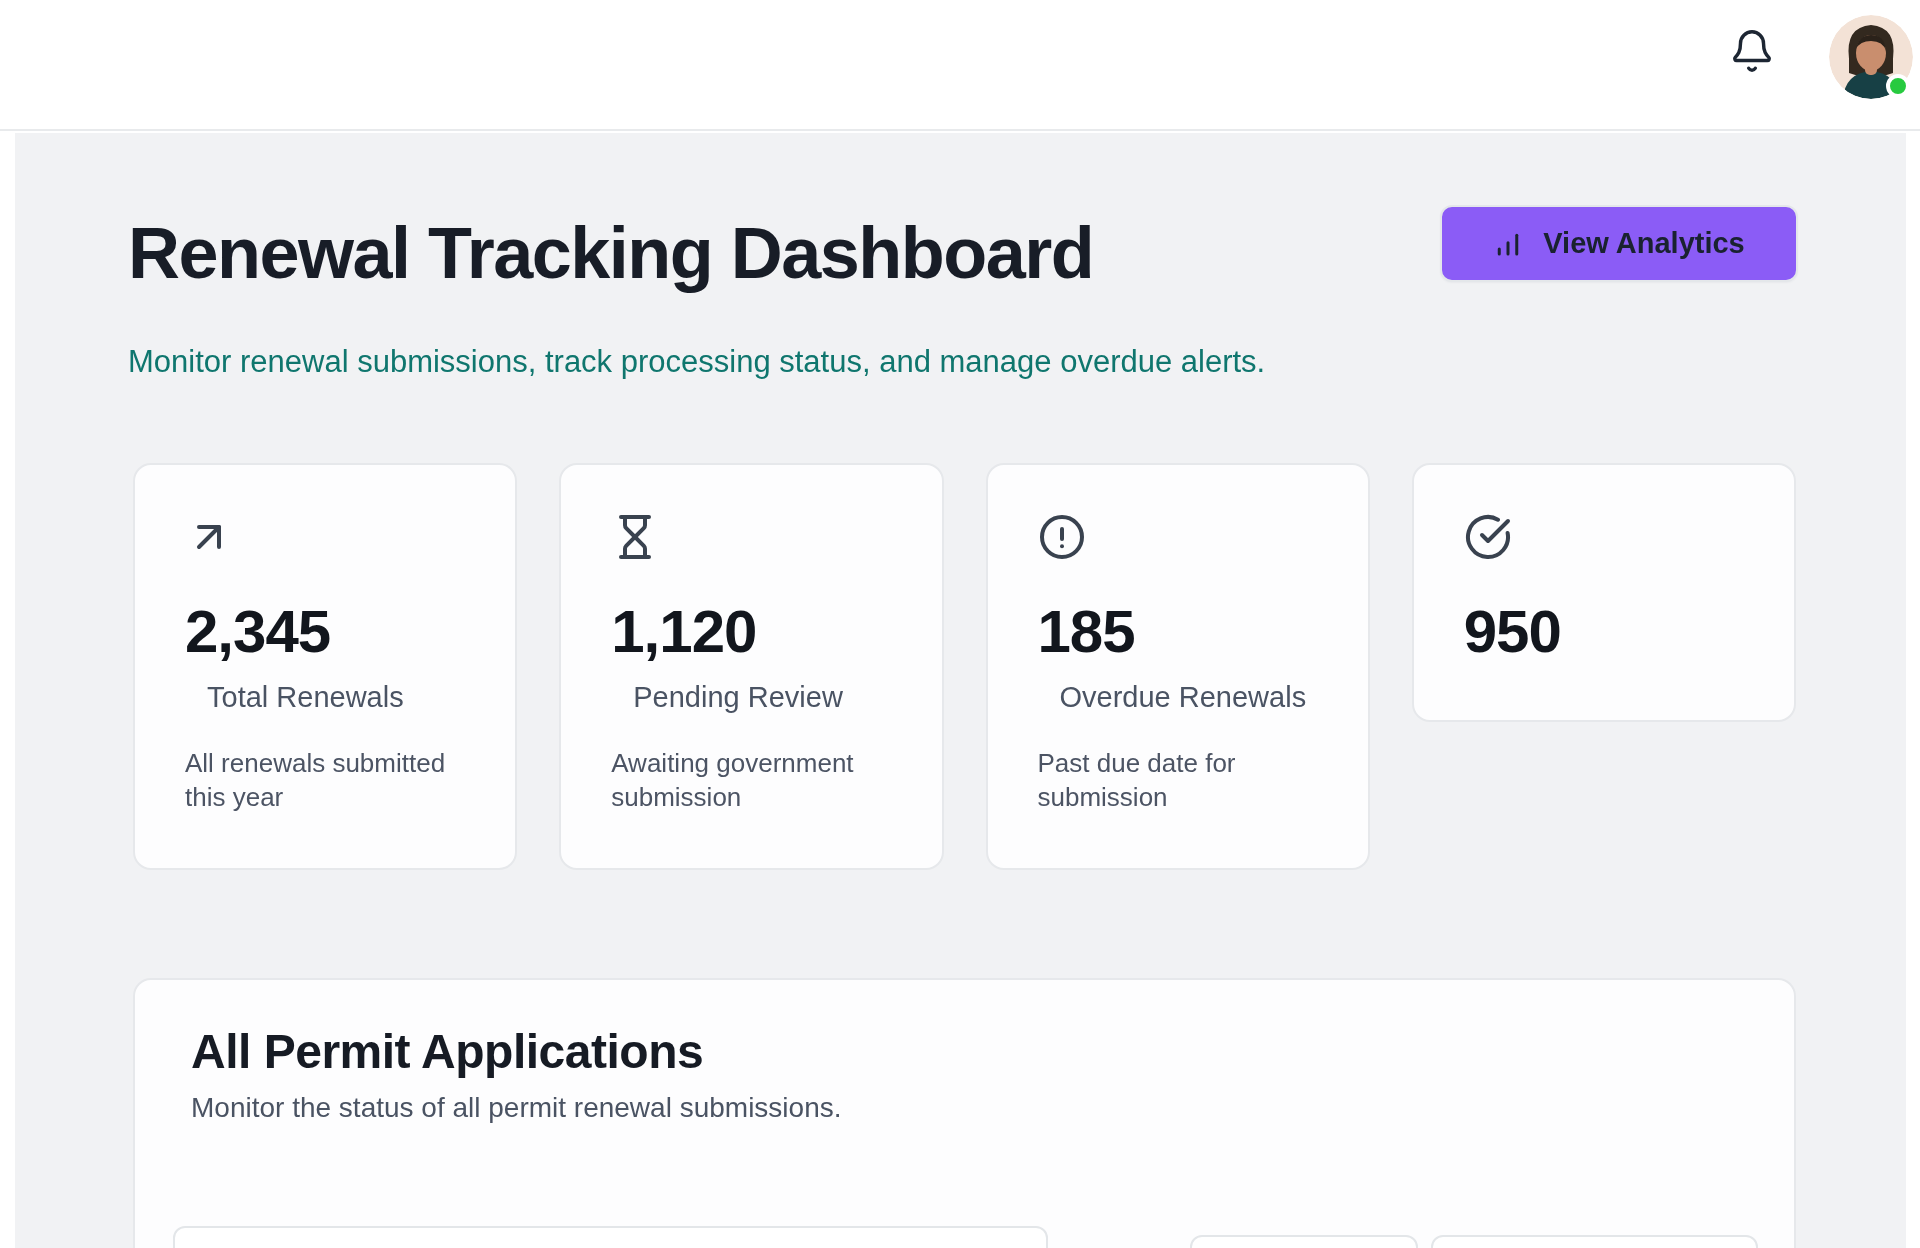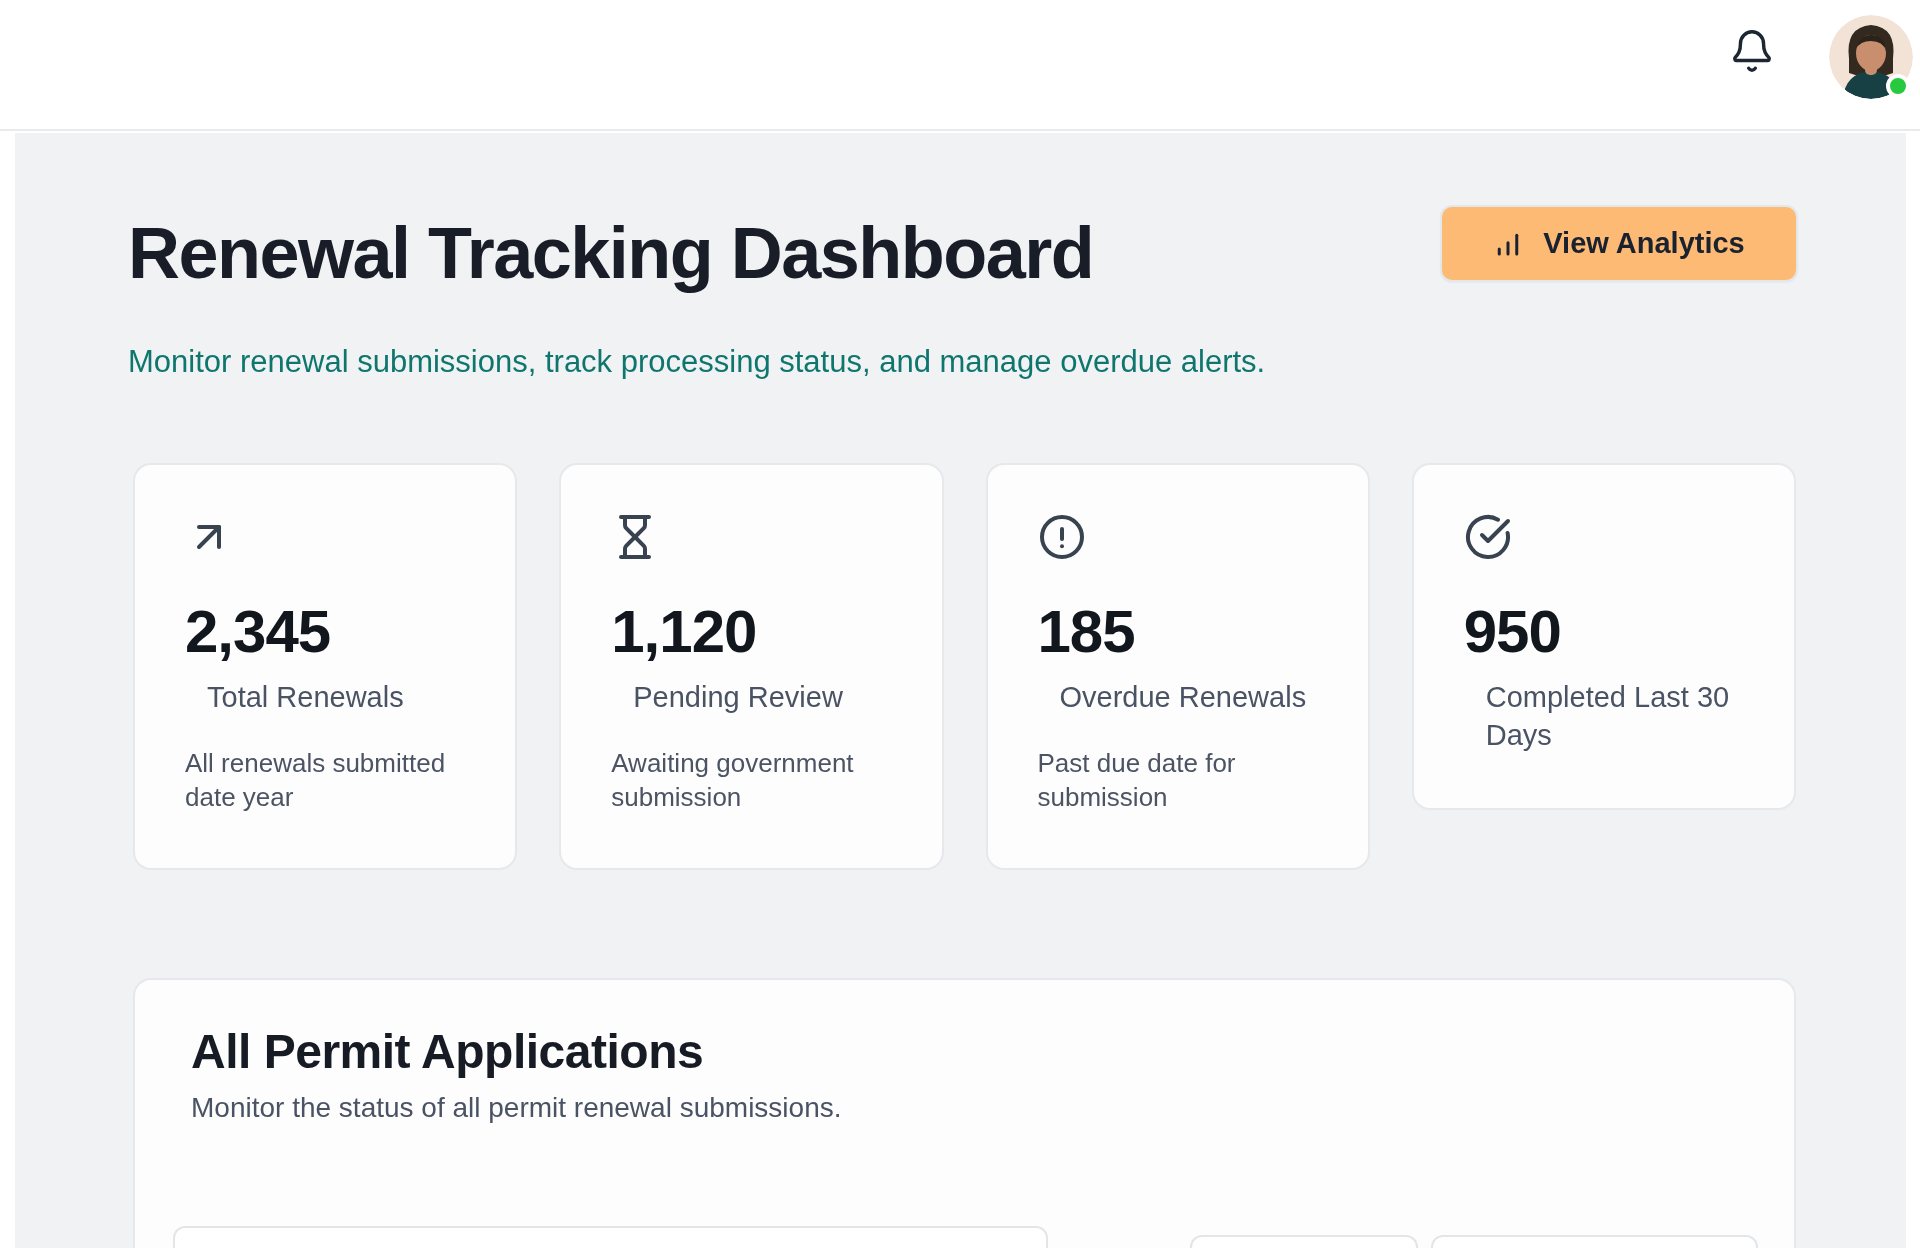--- a/index.html
+++ b/index.html
@@ -28,21 +28,21 @@
     position:absolute; top:133px; left:15px; width:1891px; height:1115px;
     background:#f1f2f4;
   }
   
   .page-title {
     position:absolute; left:128px; top:212px;
     font-size:72px; font-weight:700; letter-spacing:-1.5px; color:#181d27;
   }
   .analytics-btn {
     position:absolute; left:1440px; top:205px; width:358px; height:77px;
-    background:#fdba74; border:2px solid #e4e7ea; border-radius:12px;
+    background:#8b5cf6; border:2px solid #e4e7ea; border-radius:12px;
     display:flex; align-items:center; justify-content:center; gap:20px;
     font-size:29px; font-weight:700; color:#1a2230; cursor:pointer;
     box-shadow:0 1px 2px rgba(16,24,40,.04);
   }
   .analytics-btn svg { display:block; }
   .page-subtitle {
     position:absolute; left:128px; top:344px;
     font-size:31px; color:#0f766e;
   }
   
@@ -140,21 +140,21 @@
 
     <div class="stat-card">
       <div class="stat-icon">
         <svg viewBox="0 0 24 24" width="48" height="48" fill="none" stroke="currentColor" stroke-width="2" stroke-linecap="round" stroke-linejoin="round">
           <path d="M7 7h10v10"></path>
             <path d="M7 17 17 7"></path>
         </svg>
       </div>
       <div class="stat-value">2,345</div>
       <div class="stat-label">Total Renewals</div>
-      <div class="stat-desc">All renewals submitted date year</div>
+      <div class="stat-desc">All renewals submitted this year</div>
     </div>
 
     <div class="stat-card">
       <div class="stat-icon">
         <svg viewBox="0 0 24 24" width="48" height="48" fill="none" stroke="currentColor" stroke-width="2" stroke-linecap="round" stroke-linejoin="round">
           <path d="M5 22h14"></path>
             <path d="M5 2h14"></path>
           <path d="M17 22v-4.172a2 2 0 0 0-.586-1.414L12 12l-4.414 4.414A2 2 0 0 0 7 17.828V22"></path>
           <path d="M7 2v4.172a2 2 0 0 0 .586 1.414L12 12l4.414-4.414A2 2 0 0 0 17 6.172V2"></path>
         </svg>
@@ -178,21 +178,20 @@
     </div>
 
     <div class="stat-card">
       <div class="stat-icon">
         <svg viewBox="0 0 24 24" width="48" height="48" fill="none" stroke="currentColor" stroke-width="2" stroke-linecap="round" stroke-linejoin="round">
           <path d="M21.801 10A10 10 0 1 1 17 3.335"></path>
             <path d="m9 11 3 3L22 4"></path>
         </svg>
       </div>
       <div class="stat-value">950</div>
-      <div class="stat-label">Completed Last 30 Days</div>
     </div>
 
   </div>
 
   <div class="apps-card">
     <h2 class="apps-title">All Permit Applications</h2>
     <div class="apps-subtitle">Monitor the status of all permit renewal submissions.</div>
     <input class="search-input" type="text" value="" style="">
     <div class="filter-select one"></div>
     <div class="filter-select two"></div>

